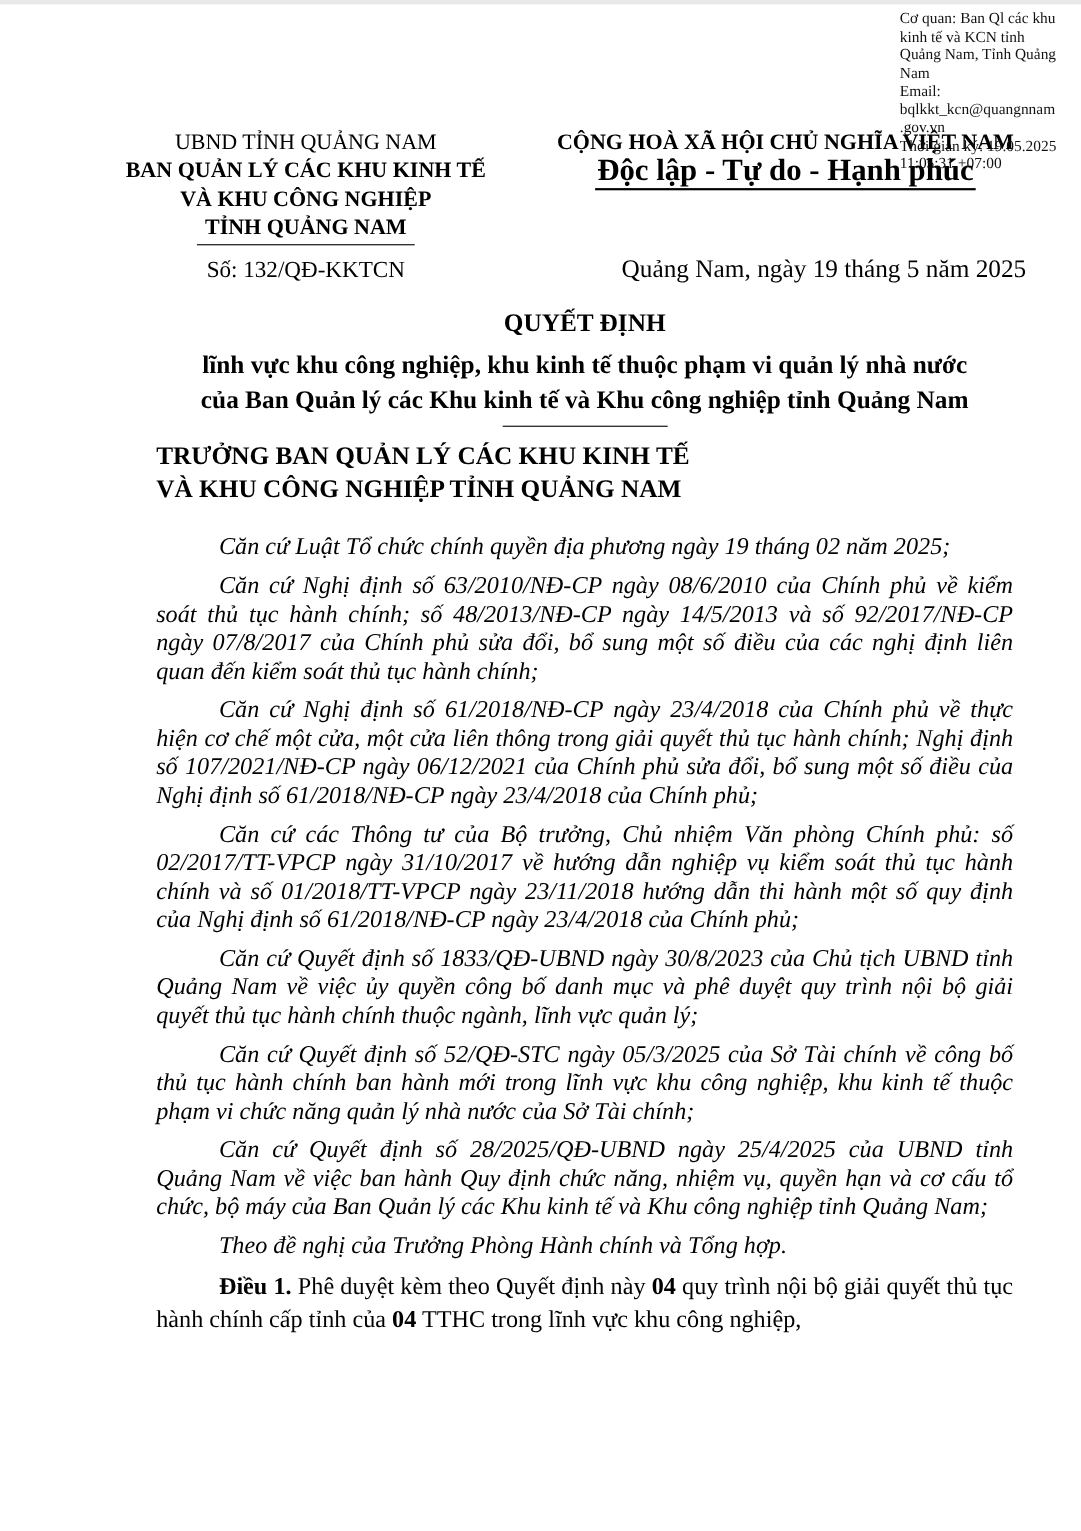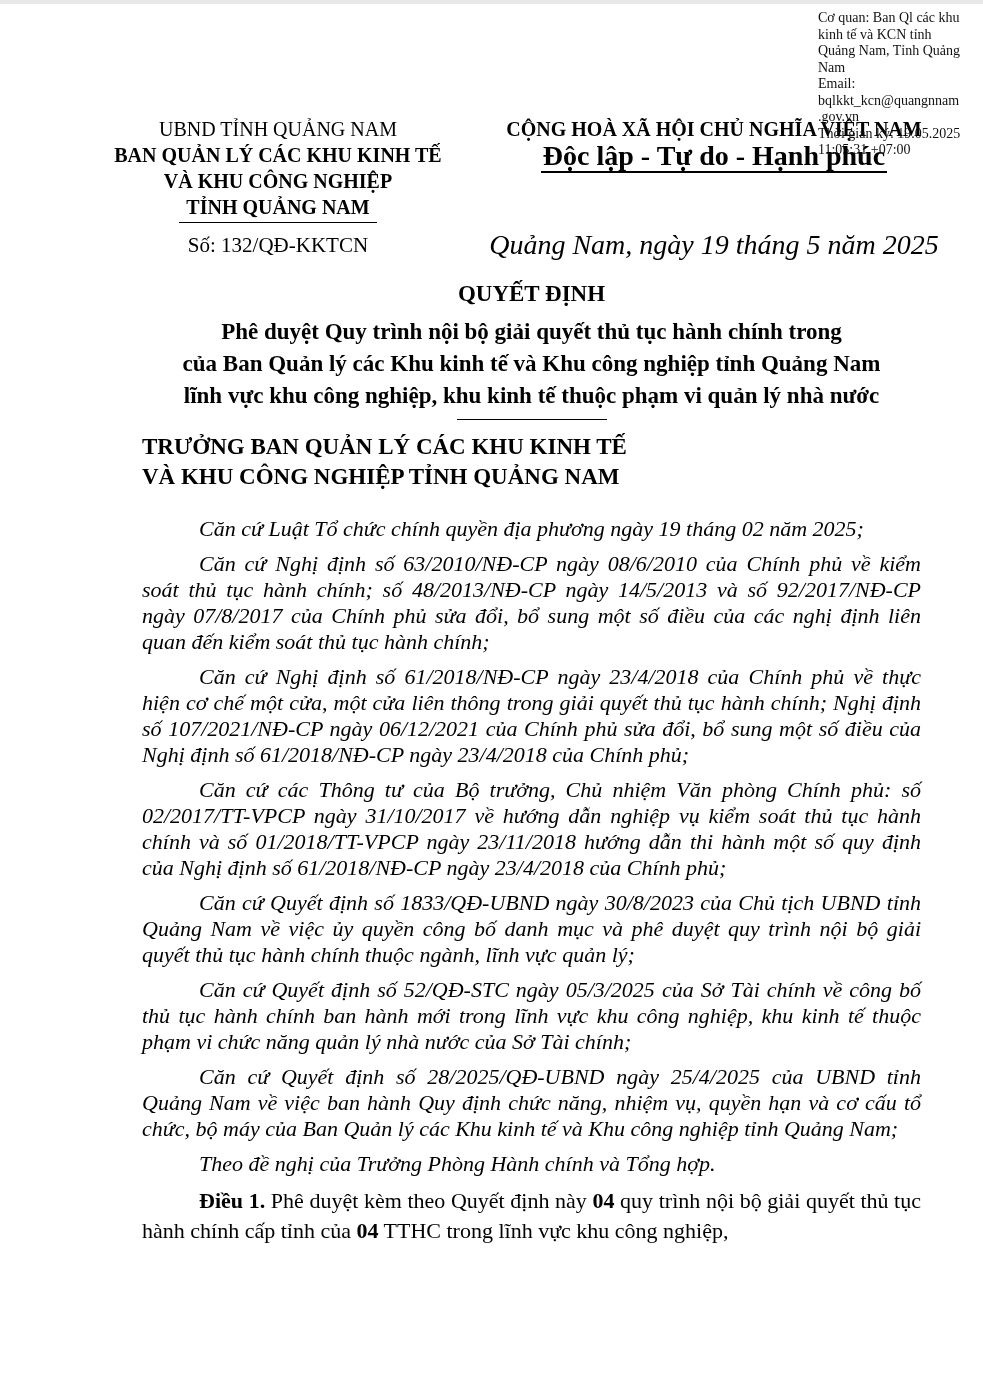--- a/index.html
+++ b/index.html
@@ -24,23 +24,23 @@
   .header { padding-top:112px; }
   .header-row { display:flex; }
   .col-left  { width:392px; margin-left:82px; text-align:center; }
   .col-right { width:468px; margin-left:6px;  text-align:center; }
   .agency-line1 { font-size:20px; line-height:26px; }
   .agency-bold  { font-size:20px; line-height:26px; font-weight:bold; }
   .agency-underline { width:198px; border-bottom:1.5px solid #000; margin:2px auto 0; }
   .motto1 { font-size:20px; line-height:26px; font-weight:bold; }
   .motto2 { display:inline-block; font-size:28px; line-height:26px; font-weight:bold;
             border-bottom:2px solid #000; padding:0 2px 2px; margin-top:1px; }
-  .header-row2 { display:flex; margin-top:9px; }
+  .header-row2 { display:flex; margin-top:9px;justify-content:space-between; }
   .doc-number { font-size:21px; line-height:26px; }
-  .date-line  { font-size:28px; line-height:26px; font-style:italic; }
+  .date-line  { font-size:23px; line-height:26px; }
   
   .content { padding:0 62px 0 142px; }
   .decision-heading { margin-top:22px; text-align:center;
                       font-size:23px; line-height:28px; font-weight:bold; }
   .subtitle { margin-top:8px; text-align:center; font-weight:bold;
               font-size:23px; line-height:32px; }
   .title-divider { width:150px; border-bottom:1.5px solid #000; margin:7px auto 0; }
   .authority { margin-top:12px; font-weight:bold;
                font-size:23px; line-height:30px; }
   .recital {
@@ -92,23 +92,22 @@
       </div>
       <div class="col-right">
         <span class="date-line">Quảng Nam, ngày 19 tháng 5 năm 2025</span>
       </div>
     </div>
   </div>
 
   <div class="content">
     <div class="decision-heading">QUYẾT ĐỊNH</div>
     <div class="subtitle">
-      <div>Phê duyệt Quy trình nội bộ giải quyết thủ tục hành chính trong</div>
+      <div>lĩnh vực khu công nghiệp, khu kinh tế thuộc phạm vi quản lý nhà nước</div>
       <div>của Ban Quản lý các Khu kinh tế và Khu công nghiệp tỉnh Quảng Nam</div>
-      <div>lĩnh vực khu công nghiệp, khu kinh tế thuộc phạm vi quản lý nhà nước</div>
     </div>
     <div class="title-divider"></div>
     <div class="authority">
       <div>TRƯỞNG BAN QUẢN LÝ CÁC KHU KINH TẾ</div>
       <div>VÀ KHU CÔNG NGHIỆP TỈNH QUẢNG NAM</div>
     </div>
 
     <p class="recital">Căn cứ Luật Tổ chức chính quyền địa phương ngày 19 tháng 02 năm 2025;</p>
     <p class="recital">Căn cứ Nghị định số 63/2010/NĐ-CP ngày 08/6/2010 của Chính phủ về kiểm soát thủ tục hành chính; số 48/2013/NĐ-CP ngày 14/5/2013 và số 92/2017/NĐ-CP ngày 07/8/2017 của Chính phủ sửa đổi, bổ sung một số điều của các nghị định liên quan đến kiểm soát thủ tục hành chính;</p>
     <p class="recital">Căn cứ Nghị định số 61/2018/NĐ-CP ngày 23/4/2018 của Chính phủ về thực hiện cơ chế một cửa, một cửa liên thông trong giải quyết thủ tục hành chính; Nghị định số 107/2021/NĐ-CP ngày 06/12/2021 của Chính phủ sửa đổi, bổ sung một số điều của Nghị định số 61/2018/NĐ-CP ngày 23/4/2018 của Chính phủ;</p>

